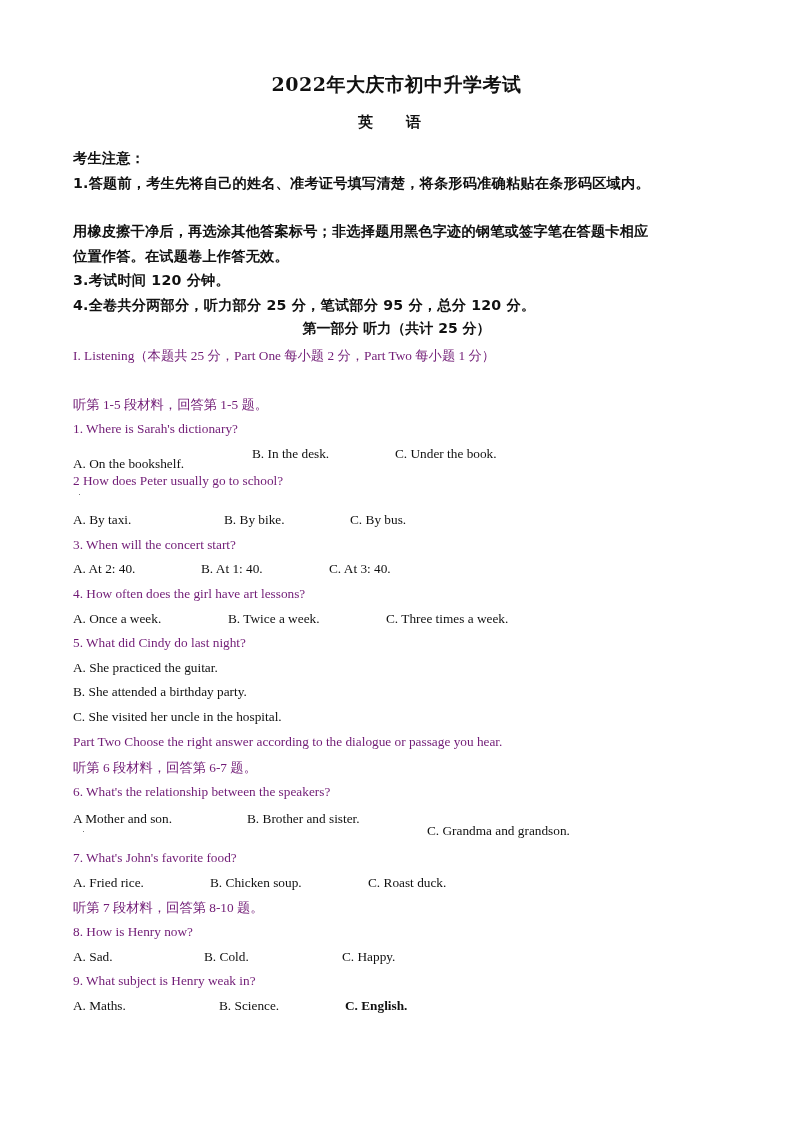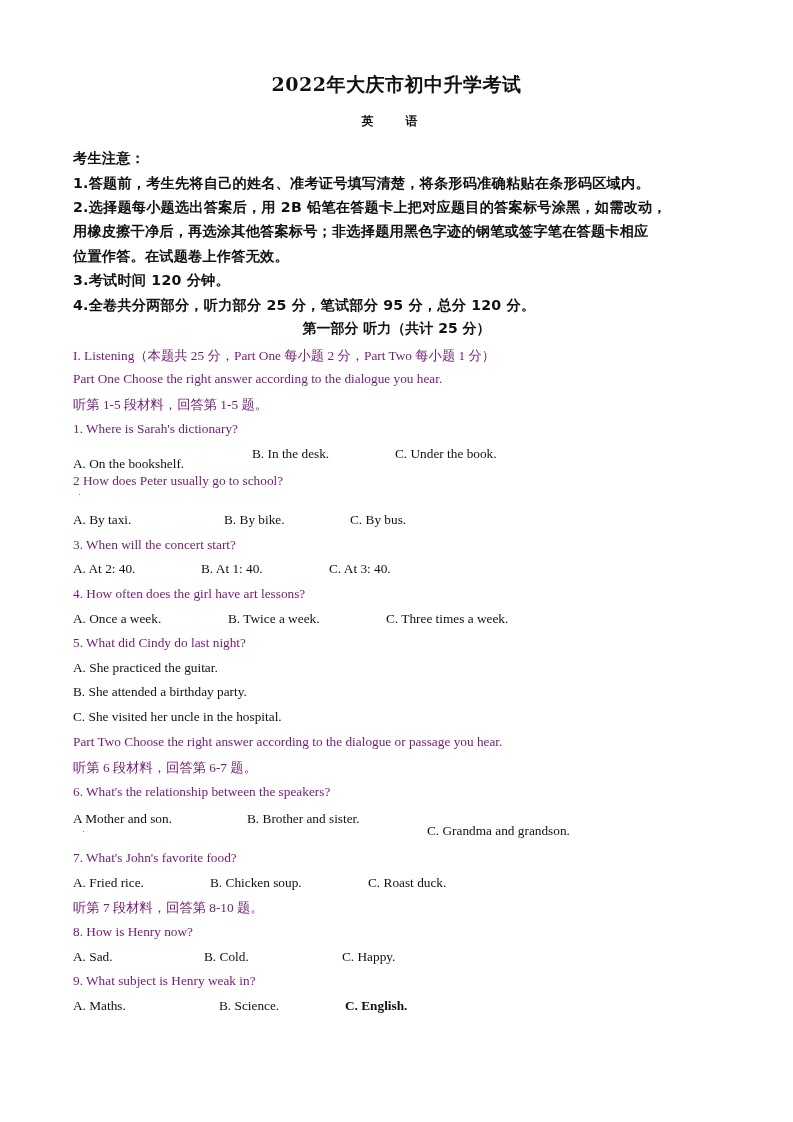--- a/index.html
+++ b/index.html
@@ -1,46 +1,44 @@
 <!DOCTYPE html>
 <html><head>
 <meta charset="utf-8">
 <style>
   html, body { margin: 0; padding: 0; background: #ffffff; }
   body { width: 793px; height: 1122px; position: relative; overflow: hidden; color: #111; }
   .page { position: absolute; left: 0; top: 0; width: 793px; height: 1122px; }
   .title { position: absolute; left: 0; width: 793px; text-align: center; font-family: "DejaVu Serif", serif; font-weight: bold; color: #111; }
   .t1 { top: 72px; font-size: 19px; letter-spacing: 0.5px; }
-  .t2 { top: 113px; font-size: 12px; letter-spacing: 14px; }
+  .t2 { top: 113px; font-size: 15px; letter-spacing: 14px; }
   .note { position: absolute; left: 73px; font-family: "DejaVu Sans", sans-serif; font-weight: bold; font-size: 14.2px; color: #111; white-space: nowrap; letter-spacing: 0.2px; }
   .section { position: absolute; left: 0; width: 793px; text-align: center; font-family: "DejaVu Sans", sans-serif; font-weight: bold; font-size: 14px; color: #111; }
   .line { position: absolute; left: 73px; font-family: "Liberation Serif", serif; font-size: 13.3px; color: #701a75; white-space: nowrap; }
   .opt { position: absolute; font-family: "Liberation Serif", serif; font-size: 13.3px; color: #111; white-space: nowrap; }
   .dot { position: absolute; width: 1px; height: 1px; background: #777; }
 </style>
 </head>
 <body>
 
 <div class="page">
 
   <div class="title t1">2022年大庆市初中升学考试</div>
   <div class="title t2">英  语</div>
 
   <div class="note" style="top:149px;">考生注意：</div>
   <div class="note" style="top:174px;">1.答题前，考生先将自己的姓名、准考证号填写清楚，将条形码准确粘贴在条形码区域内。</div>
-  <div class="note" style="top:198px;">2.选择题每小题选出答案后，用 2B 铅笔在答题卡上把对应题目的答案标号涂黑，如需改动，</div>
   <div class="note" style="top:222px;">用橡皮擦干净后，再选涂其他答案标号；非选择题用黑色字迹的钢笔或签字笔在答题卡相应</div>
   <div class="note" style="top:247px;">位置作答。在试题卷上作答无效。</div>
   <div class="note" style="top:271px;">3.考试时间 120 分钟。</div>
   <div class="note" style="top:296px;">4.全卷共分两部分，听力部分 25 分，笔试部分 95 分，总分 120 分。</div>
 
   <div class="section" style="top:320px;">第一部分  听力（共计 25 分）</div>
 
   <div class="line" style="top:347px;">I. Listening（本题共 25 分，Part One 每小题 2 分，Part Two 每小题 1 分）</div>
-  <div class="line" style="top:371px;">Part One Choose the right answer according to the dialogue you hear.</div>
   <div class="line" style="top:396px;">听第 1-5 段材料，回答第 1-5 题。</div>
 
   <div class="line" style="top:421px;">1. Where is Sarah's dictionary?</div>
   <div class="opt" style="top:456px; left:73px;">A. On the bookshelf.</div>
   <div class="opt" style="top:446px; left:252px;">B. In the desk.</div>
   <div class="opt" style="top:446px; left:395px;">C. Under the book.</div>
 
   <div class="line" style="top:473px;">2   How does Peter usually go to school?</div>
   <div class="dot" style="top:494px; left:79px;"></div>
   <div class="opt" style="top:512px; left:73px;">A. By taxi.</div>

